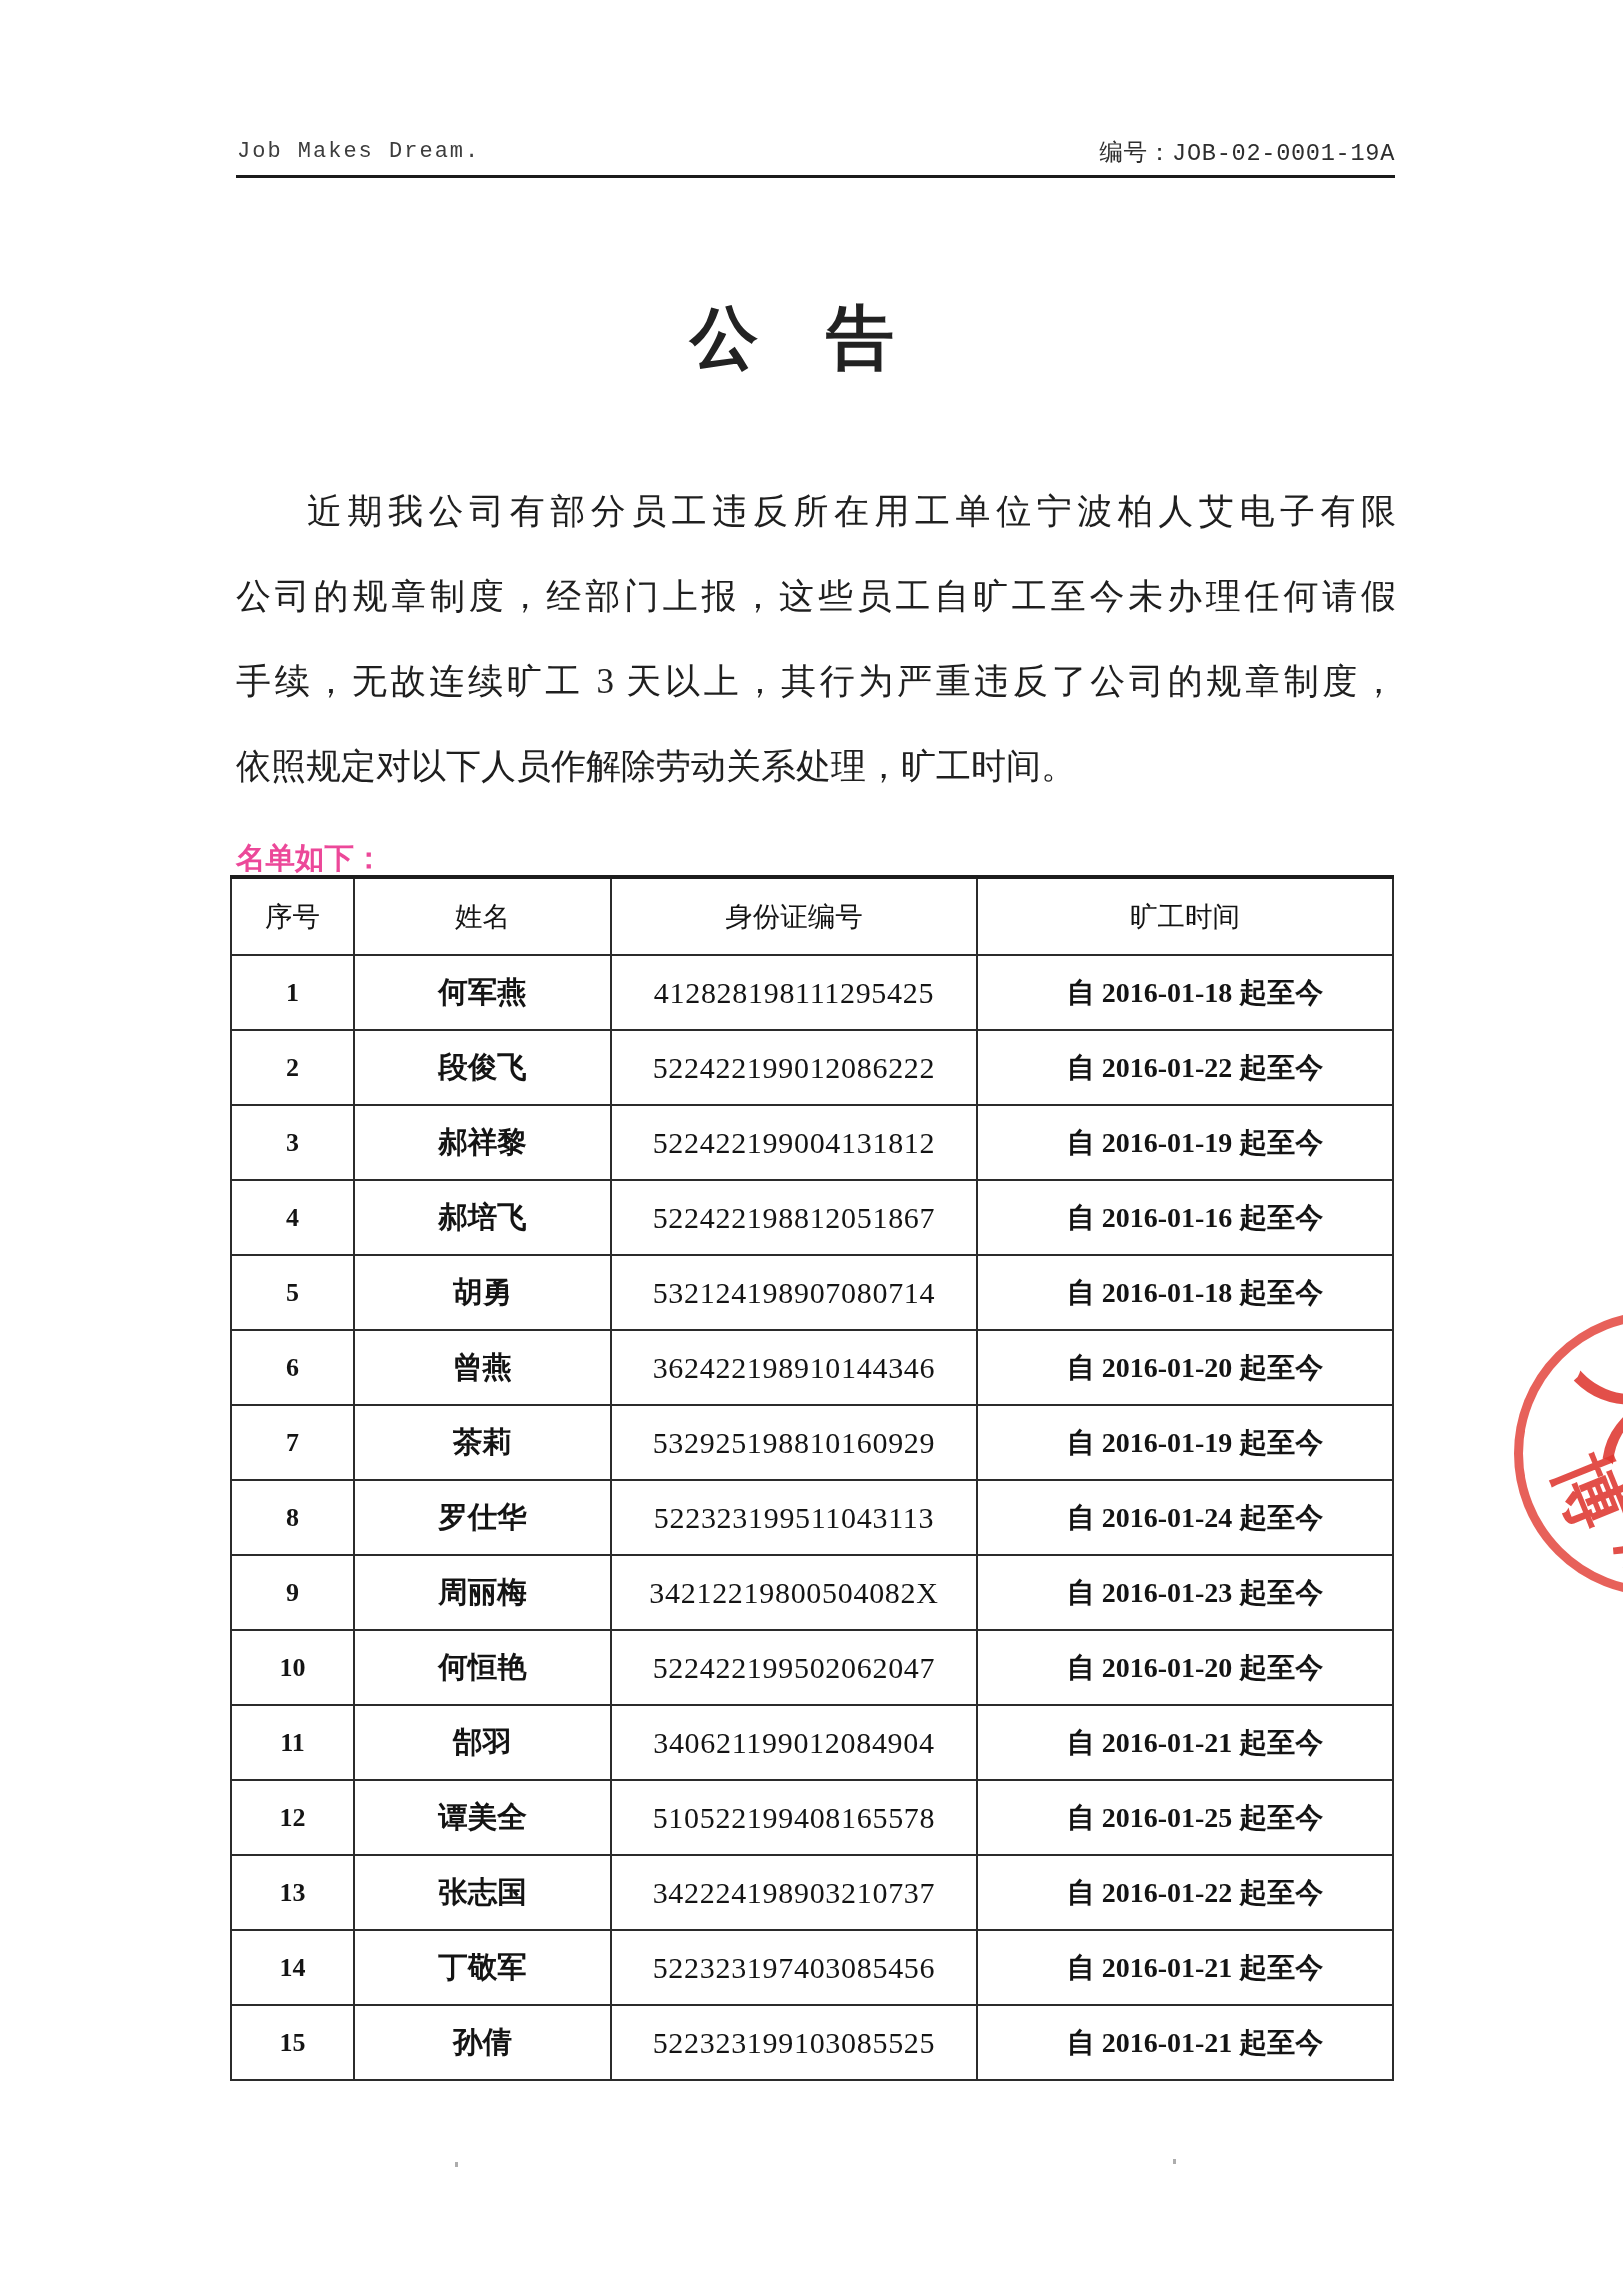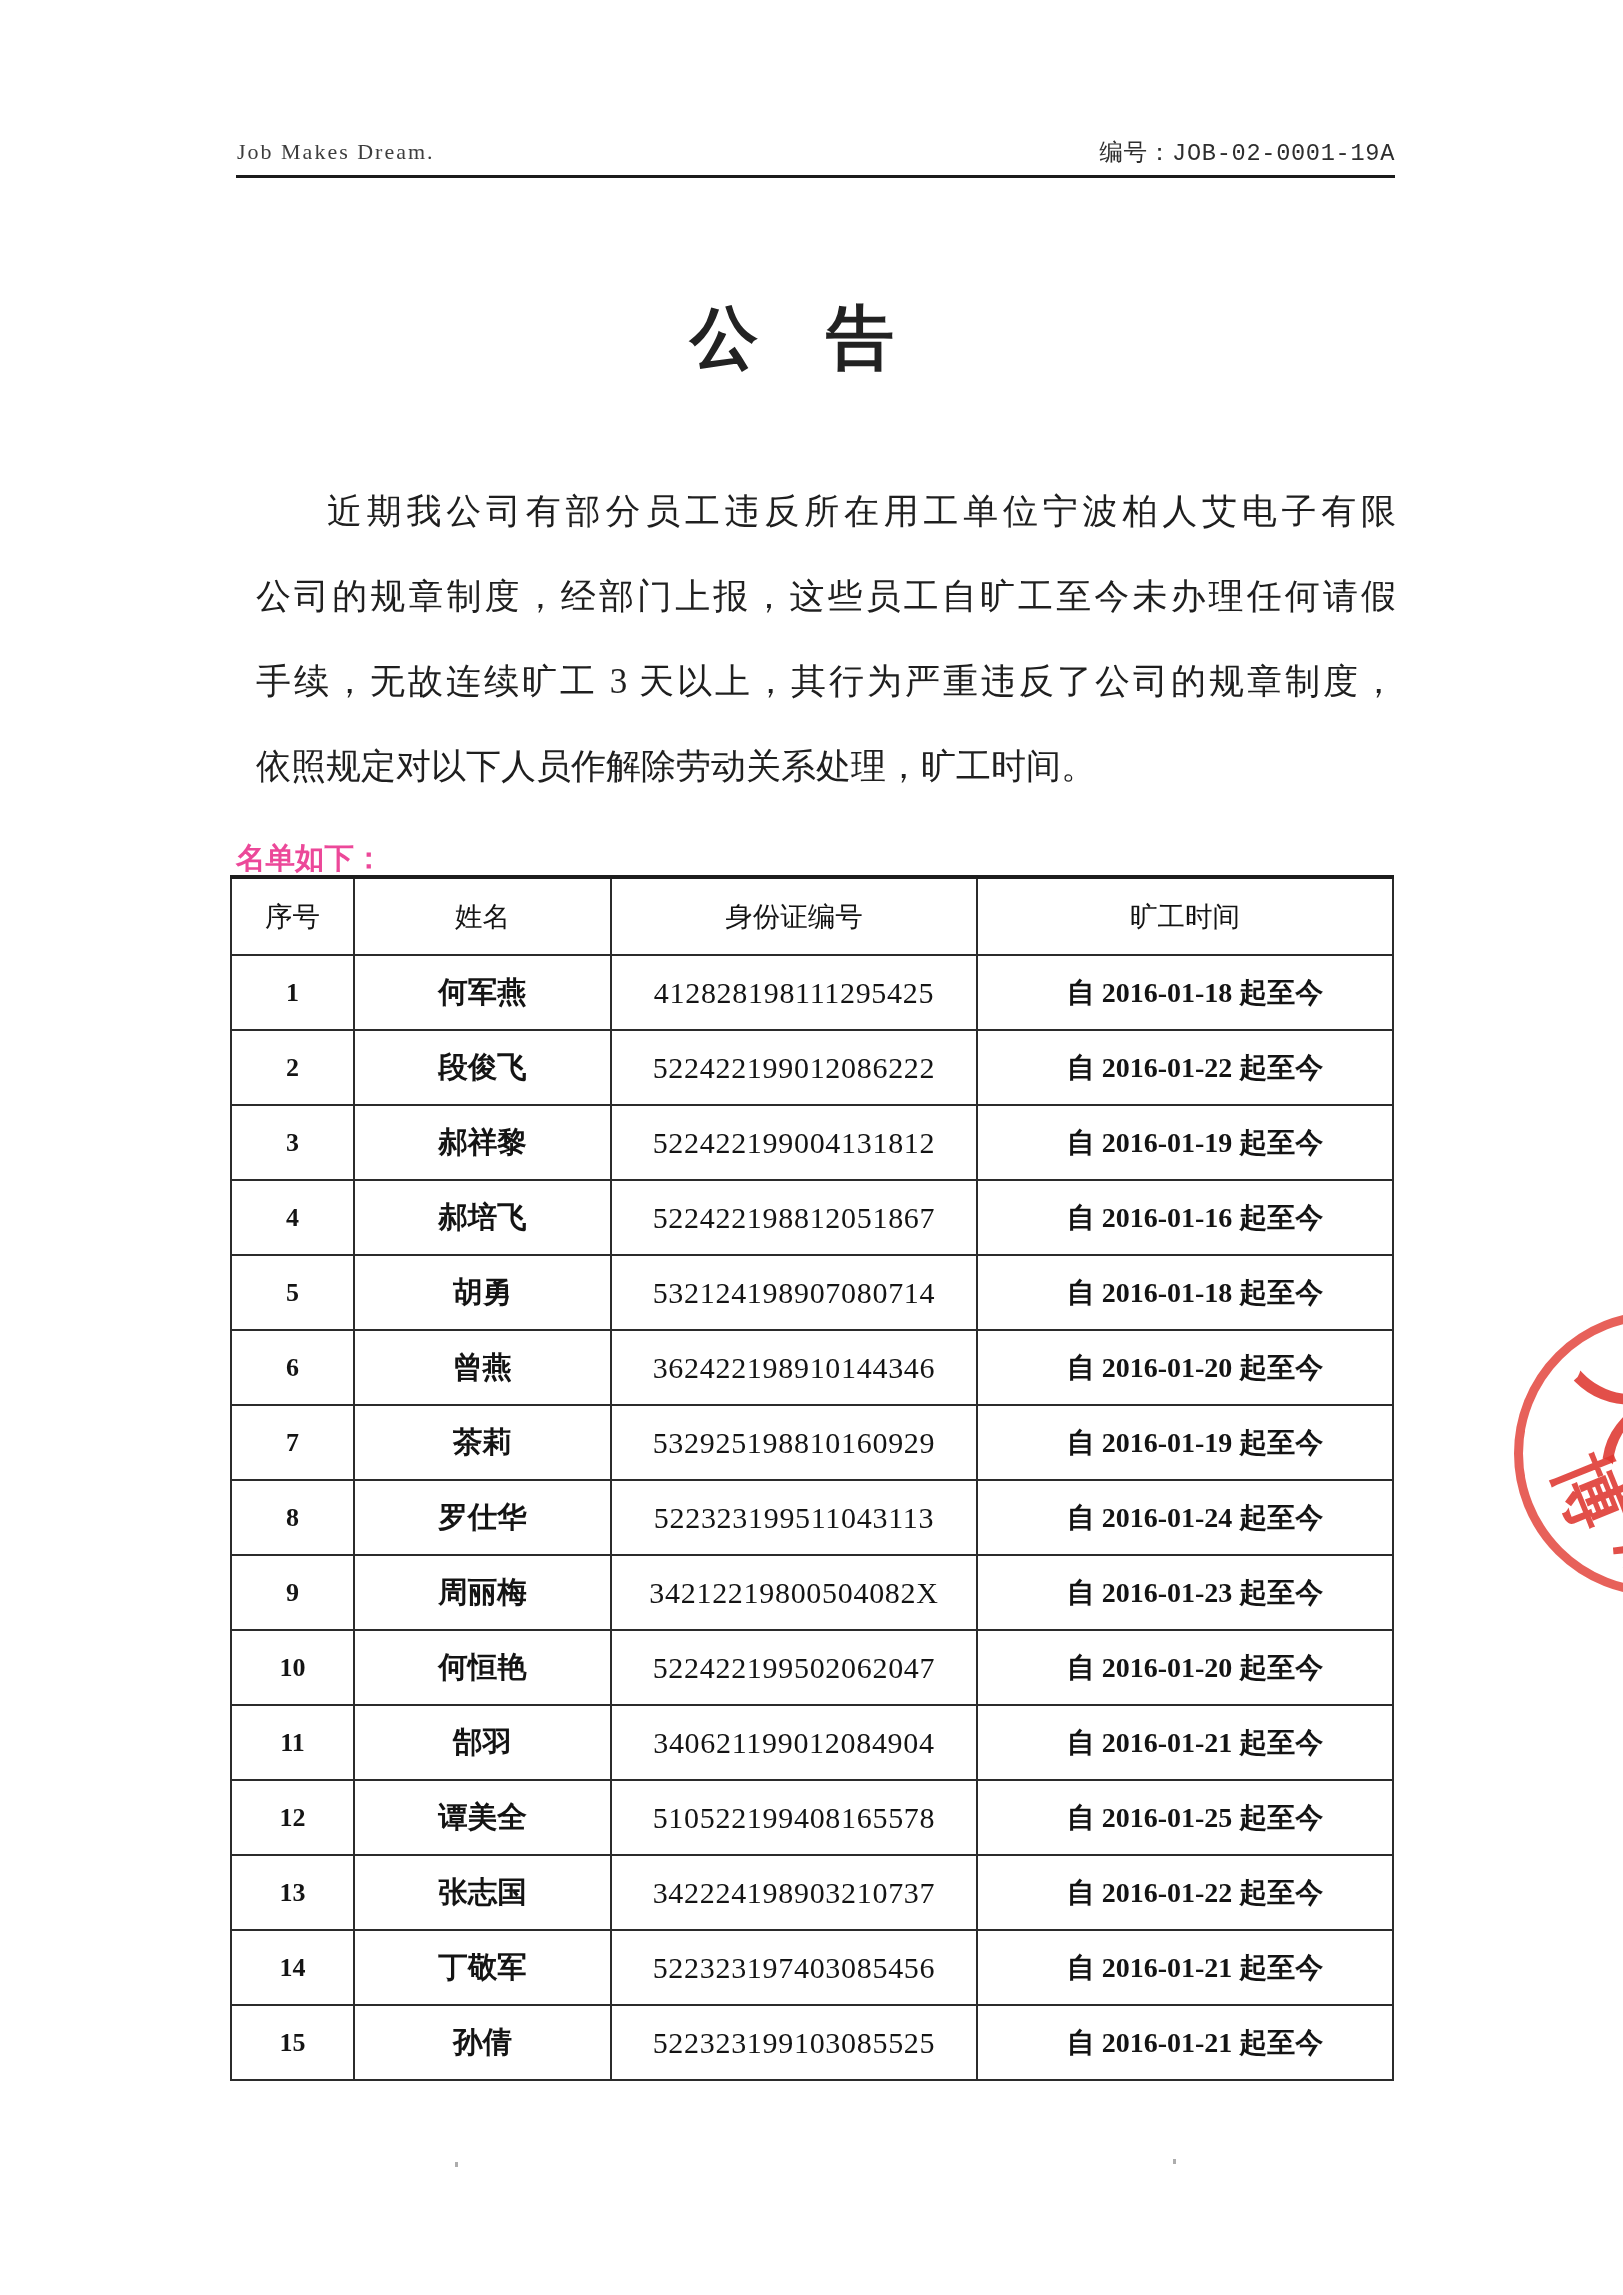--- a/index.html
+++ b/index.html
@@ -10,21 +10,21 @@
     background: #ffffff;
     overflow: hidden;
     font-family: "Liberation Serif", serif;
     color: #1c1c1c;
   }
 
   
   .hdr-slogan {
     position: absolute;
     left: 237px; top: 139px;
-    font-family: Liberation Serif, serif;
+    font-family: Liberation Mono, monospace;
     font-size: 22px; letter-spacing: 2px;
     color: #3d3d3d;
   }
   .hdr-docno {
     position: absolute;
     right: 228px; top: 136px;
     font-family: "Liberation Mono", monospace;
     font-size: 23.6px; letter-spacing: 0.7px;
     color: #2e2e2e;
   }
@@ -50,21 +50,20 @@
     left: 236px; width: 1160px; top: 482px;
   }
   .body-line {
     font-size: 35px;
     height: 85px;
     line-height: 59px;
     color: #1f1f1f;
     text-align: justify;
     text-align-last: justify;
     white-space: nowrap;
-    margin-left: 20px;
   }
   .body-line.first { text-indent: 71px; }
   .body-line.last  { text-align-last: left; }
 
   .list-label {
     position: absolute;
     left: 236px; top: 819px;
     font-size: 29.5px;
     font-weight: bold;
     color: #ec4899;

